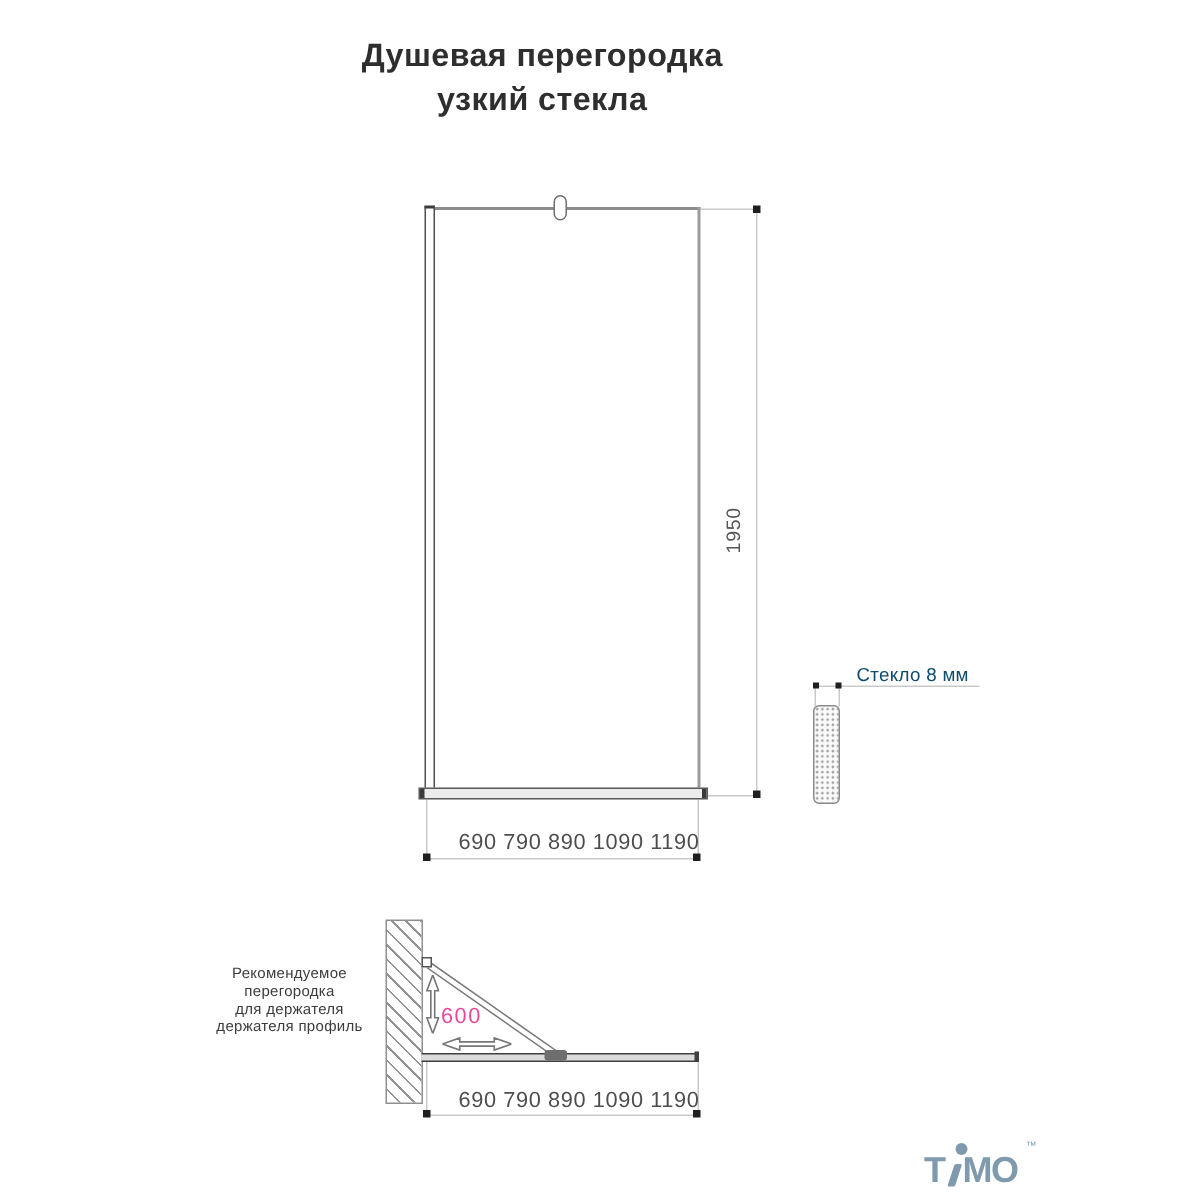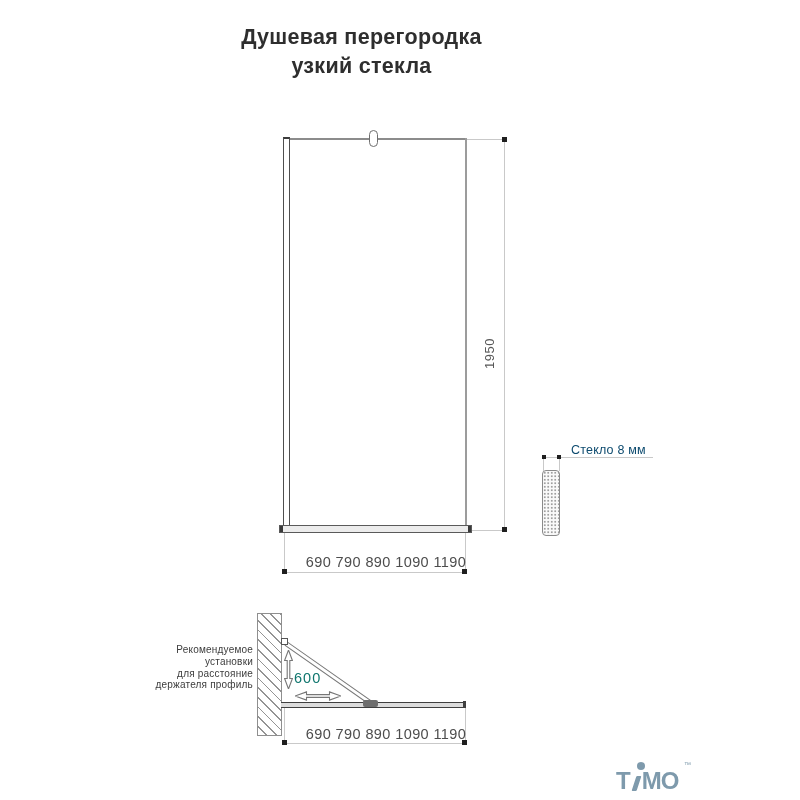--- a/index.html
+++ b/index.html
@@ -60,42 +60,42 @@
     background-image:radial-gradient(circle,#9f9f9f .8px,rgba(0,0,0,0) 1px);
     background-size:3.5px 3.5px;
   }
   .gs-label{left:571px;top:443px;font-size:12.5px;color:#0c4a6e;letter-spacing:.2px;}
 
   
   .pv-note{
     left:133px;top:644px;width:120px;text-align:right;
     font-size:10px;line-height:11.8px;color:#3c3c3c;letter-spacing:.2px;
   }
-  .pv-note span{display:block;}
+  .pv-note span{display:block;text-align:center;}
   .pv-wall{
     left:256.5px;top:613px;width:25px;height:123px;box-sizing:border-box;
     border:1.2px solid #8f8f8f;
     background:repeating-linear-gradient(45deg,rgba(0,0,0,0) 0 5.6px,#949494 5.6px 6.8px),#fff;
   }
   .pv-mount{
     left:280.5px;top:638px;width:7px;height:7px;box-sizing:border-box;
     border:1.3px solid #555;background:#fff;z-index:4;
   }
   .pv-bracket{
     left:286px;top:640.5px;width:105px;height:4.6px;box-sizing:border-box;
     background:#fff;border:1.1px solid #787878;
     transform-origin:0 50%;transform:rotate(35deg);z-index:3;
   }
   .pv-glass-line{
     left:281px;top:701.5px;width:185px;height:6.2px;box-sizing:border-box;
     border-top:1.6px solid #3f3f3f;border-bottom:1.6px solid #3f3f3f;background:#dcdcdc;z-index:2;
   }
   .pv-glass-line::after{content:"";position:absolute;right:0;top:-1.6px;bottom:-1.6px;width:3px;background:#3f3f3f;}
   .pv-connector{left:363px;top:699.5px;width:15px;height:7px;background:#6e6e6e;border-radius:2px;z-index:3;}
-  .pv-distance-label{left:294px;top:670px;font-size:14.5px;color:#0f766e;letter-spacing:1px;}
+  .pv-distance-label{left:294px;top:670px;font-size:14.5px;color:#ec4899;letter-spacing:1px;}
   .pv-width-label{left:284px;top:726px;width:182px;text-align:center;}
 
   
   .logo{left:616px;top:757px;width:75px;height:36px;}
   .logo-row{position:absolute;left:0;bottom:2px;display:flex;align-items:flex-end;}
   .logo-letter{font-size:24px;font-weight:800;color:#7e9aac;line-height:20px;letter-spacing:-1px;}
   .logo-i{position:relative;width:12px;height:30px;}
   .logo-i-bar{position:absolute;left:4px;bottom:0;width:5px;height:15px;background:#7e9aac;transform:skewX(-18deg);border-radius:1px;}
   .logo-i-dot{position:absolute;left:7px;top:1px;width:8px;height:8px;border-radius:50%;background:#7e9aac;}
   .logo-tm{position:absolute;right:0;top:4px;font-size:7px;color:#7e9aac;}
@@ -136,22 +136,22 @@
   <div class="abs dline" style="left:558.5px;top:457px;width:1px;height:14px;"></div>
   <div class="abs dline" style="left:543px;top:457px;width:110px;height:1px;"></div>
   <div class="abs dot sm" style="left:541.5px;top:455px;"></div>
   <div class="abs dot sm" style="left:557px;top:455px;"></div>
   <div class="abs gs-label">Стекло 8 мм</div>
 </div>
 
 <div>
   <div class="abs pv-note">
     <span>Рекомендуемое</span>
-    <span>установки</span>
-    <span>для расстояние</span>
+    <span>перегородка</span>
+    <span>для держателя</span>
     <span>держателя профиль</span>
   </div>
 
   <div class="abs pv-wall"></div>
   <div class="abs pv-mount"></div>
   <div class="abs pv-bracket"></div>
   <div class="abs pv-glass-line"></div>
   <div class="abs pv-connector"></div>
 
   <svg class="abs" style="left:284px;top:650px;" width="9" height="39" viewBox="0 0 9 39">

